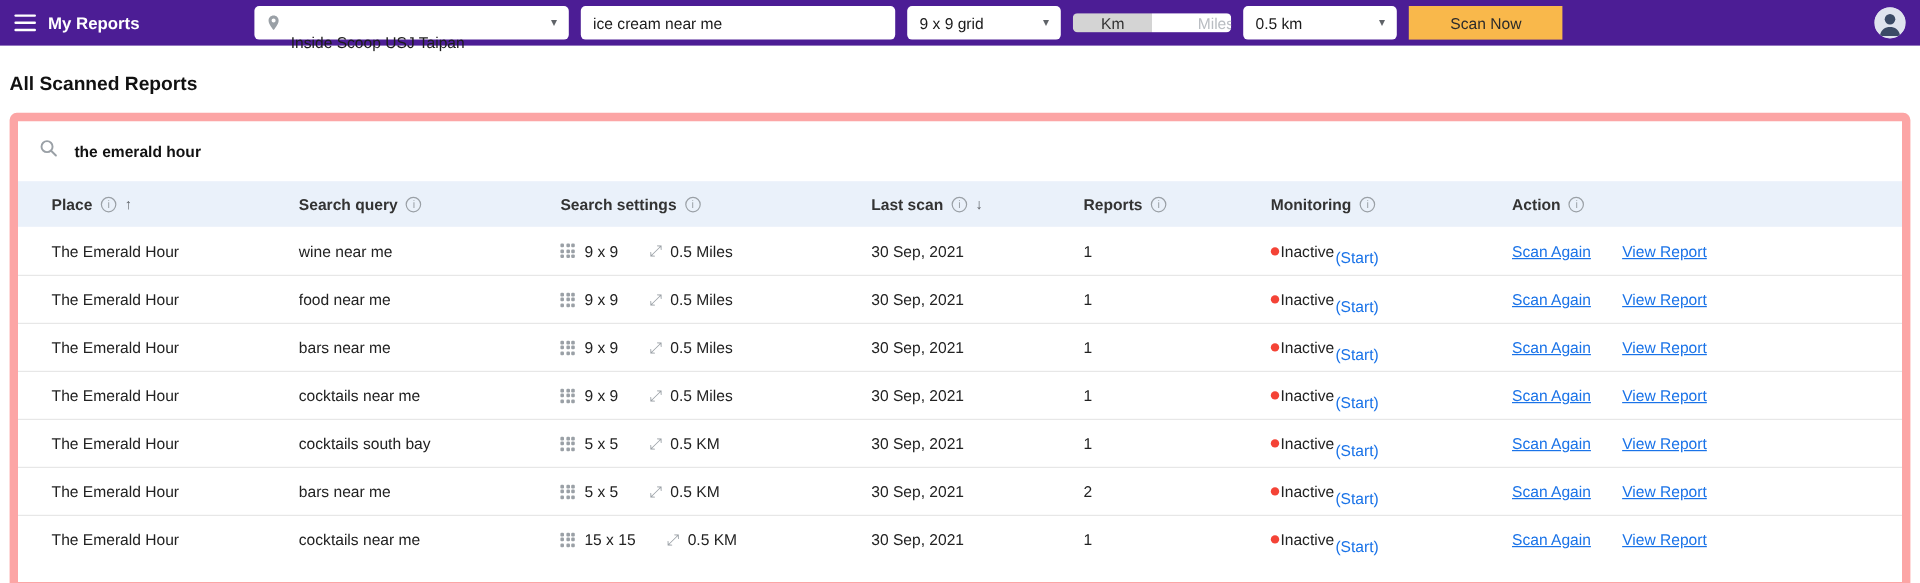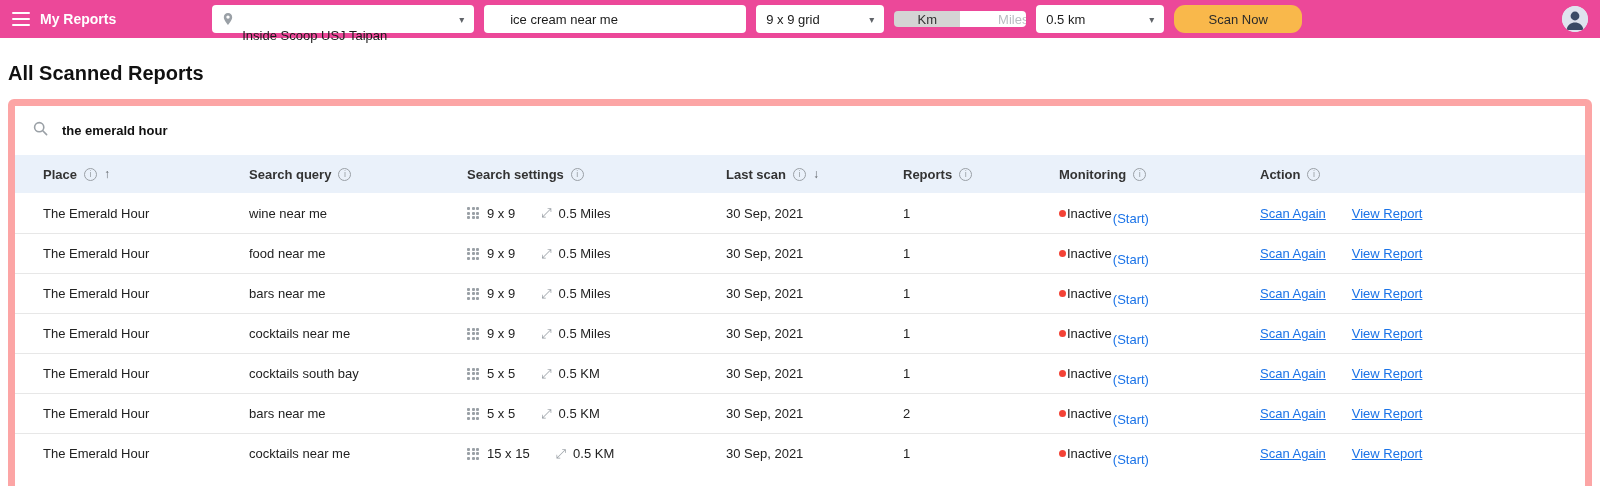--- a/index.html
+++ b/index.html
@@ -1,54 +1,54 @@
 <!DOCTYPE html>
 <html><head>
 <meta charset="utf-8">
 <style>
   * { margin: 0; padding: 0; box-sizing: border-box; }
   html, body { width: 1600px; height: 486px; overflow: hidden; background: #ffffff;
     font-family: "Liberation Sans", "DejaVu Sans", sans-serif; }
 
   
-  .topbar { height: 38px; background: #ec4899; display: flex; align-items: center;
+  .topbar { height: 38px; background: #4c1d95; display: flex; align-items: center;
     padding: 0 12px; gap: 10px; }
   .hamburger { width: 18px; height: 14px; display: flex; flex-direction: column;
     justify-content: space-between; cursor: pointer; }
   .hamburger span { height: 2px; background: #fff; border-radius: 1px; }
   .topbar-title { color: #fff; font-size: 14px; font-weight: 700; margin-right: 86px; white-space: nowrap; }
 
   .tb-control { background: #fff; border-radius: 4px; height: 28px; display: flex;
     align-items: center; font-size: 13px; color: #1b1b1b; padding: 0 10px; }
   .loc-input { width: 262px; gap: 8px; }
   .pin-icon { color: #9aa0a6; display: inline-flex; }
   .loc-text { flex: 1; white-space: nowrap; overflow: hidden; margin-top: 32px; }
   .chevron { color: #5f6368; font-size: 10px; margin-left: auto; }
 
   .query-input { width: 262px; border: none; height: 28px; border-radius: 4px;
-    font-size: 13px; padding: 0 26px; font-family: inherit; color: #1b1b1b; outline: none; }
+    font-size: 13px; padding: 0 10px; font-family: inherit; color: #1b1b1b; outline: none; }
 
   .grid-select { width: 128px; justify-content: space-between; }
   .radius-select { width: 128px; justify-content: space-between; }
 
   .unit-toggle { display: flex; border-radius: 4px; overflow: hidden; height: 16px; }
   .unit-btn { width: 66px; display: flex; align-items: center; justify-content: center;
     font-size: 13px; cursor: pointer; }
   .unit-btn.selected { background: #d4d4d4; color: #333; }
   .unit-btn.unselected { background: #fff; color: #b9bdc2; padding-left: 40px; }
 
-  .scan-btn { width: 128px; height: 28px; background: #F9B84B; border: none; border-radius: 11px;
+  .scan-btn { width: 128px; height: 28px; background: #F9B84B; border: none; border-radius: 0;
     font-size: 13px; color: #2b2b2b; font-family: inherit; cursor: pointer; font-weight: 400; }
 
   .avatar { margin-left: auto; width: 26px; height: 26px; border-radius: 50%;
     background: #e8eaf2; display: flex; align-items: center; justify-content: center;
     overflow: hidden; cursor: pointer; }
 
   
-  .page-heading { font-size: 20px; font-weight: 700; color: #111; margin: 24px 8px 14px 8px; }
+  .page-heading { font-size: 16px; font-weight: 700; color: #111; margin: 24px 8px 14px 8px; }
 
   .card { margin: 0 8px; border: 7px solid #fca5a5; border-radius: 6px; overflow: hidden; }
 
   .filter-row { display: flex; align-items: center; gap: 14px; padding: 15px 18px; }
   .filter-text { font-size: 13px; font-weight: 700; color: #111; }
 
   .grid-cols { display: grid;
     grid-template-columns: 206px 218px 259px 177px 156px 201px 1fr; align-items: center;
     padding-left: 28px; }
 

